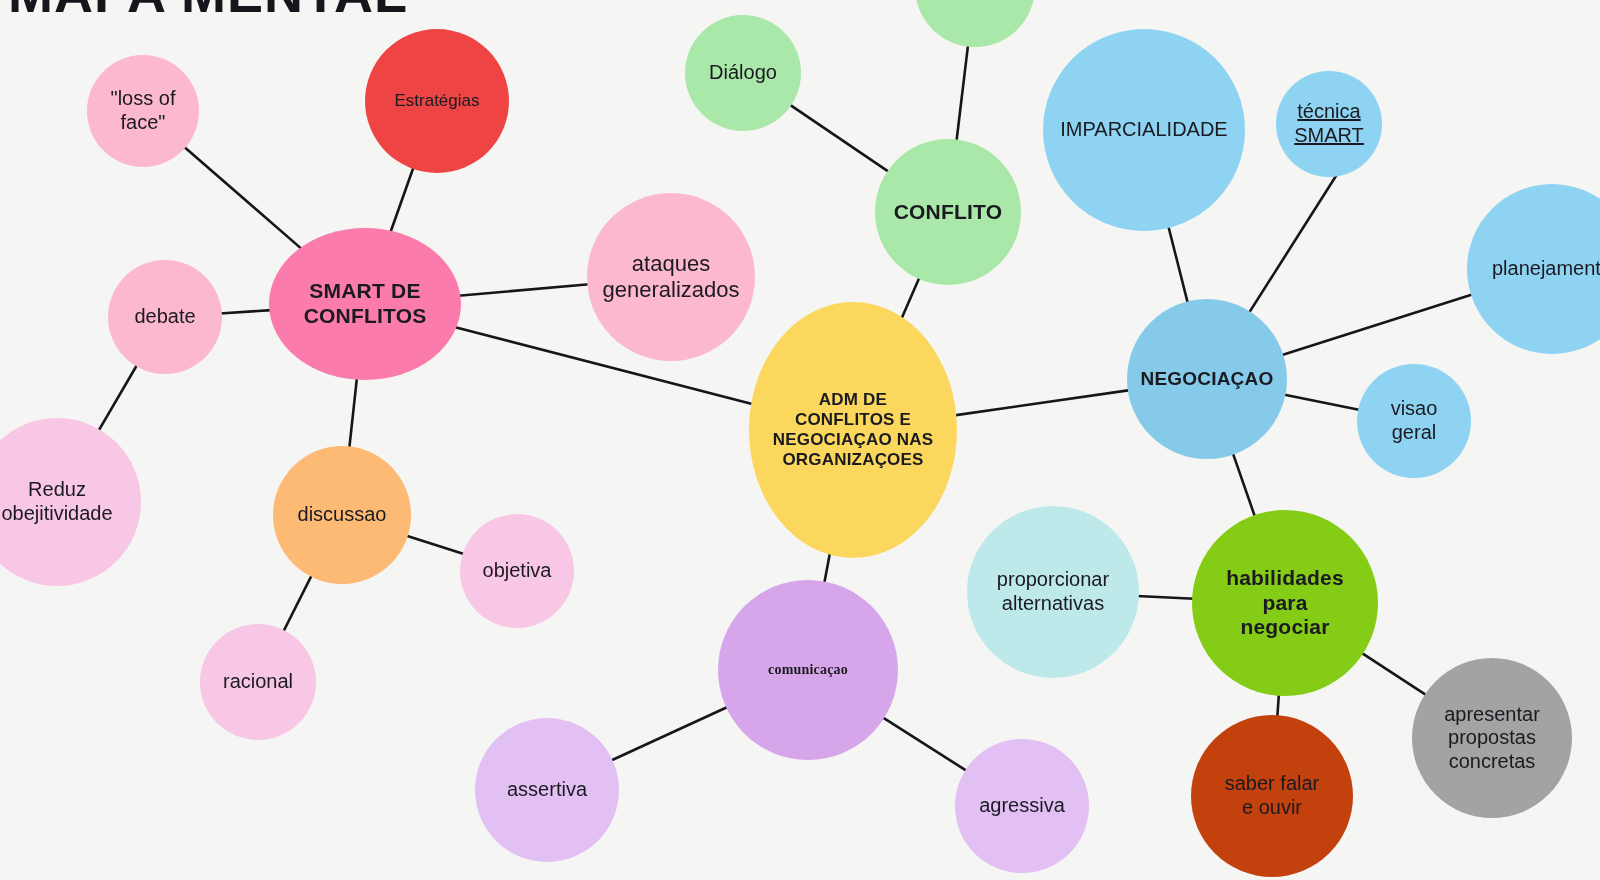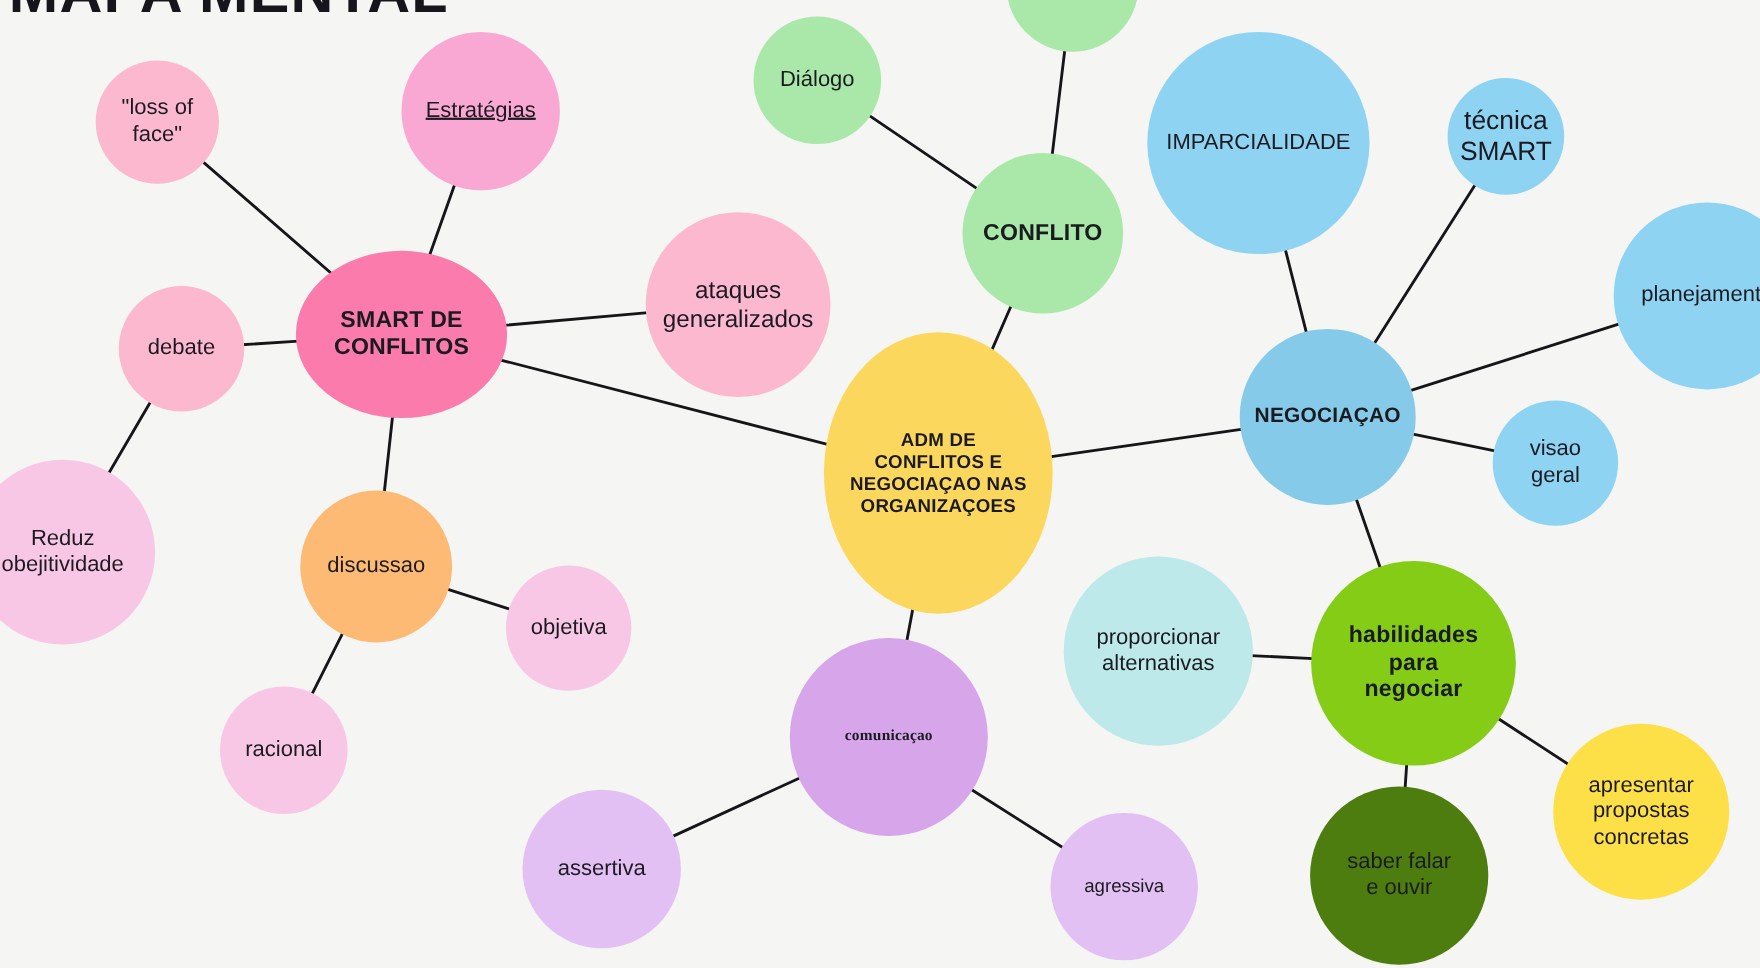--- a/index.html
+++ b/index.html
@@ -95,21 +95,21 @@
 ORGANIZAÇOES</span>
       </div>
       <div class="node bold" style="left: 269px; top: 228px; width: 192px; height: 152px; background: rgb(251, 123, 172); font-size: 21px;">
         <span class="label">SMART DE
 CONFLITOS</span>
       </div>
       <div class="node" style="left: 87px; top: 55px; width: 112px; height: 112px; background: rgb(252, 184, 207); font-size: 20px;">
         <span class="label">"loss of
 face"</span>
       </div>
-      <div class="node" style="left: 365px; top: 29px; width: 144px; height: 144px; background: #f9a8d4; font-size: 20px; text-decoration: underline;">
+      <div class="node" style="left: 365px; top: 29px; width: 144px; height: 144px; background: #ef4444; font-size: 17px;">
         <span class="label">Estratégias</span>
       </div>
       <div class="node" style="left: 108px; top: 260px; width: 114px; height: 114px; background: rgb(252, 184, 207); font-size: 20px;">
         <span class="label">debate</span>
       </div>
       <div class="node" style="left: 587px; top: 193px; width: 168px; height: 168px; background: rgb(252, 184, 207); font-size: 22px;">
         <span class="label">ataques
 generalizados</span>
       </div>
       <div class="node" style="left: -27px; top: 418px; width: 168px; height: 168px; background: rgb(249, 199, 230); font-size: 20px;">
@@ -131,52 +131,52 @@
       <div class="node" style="left: 685px; top: 15px; width: 116px; height: 116px; background: rgb(169, 232, 168); font-size: 20px; align-items: center;">
         <span class="label">Diálogo</span>
       </div>
       <div class="node" style="left: 915px; top: -73px; width: 120px; height: 120px; background: rgb(169, 232, 168); font-size: 20px;"></div>
       <div class="node bold" style="left: 1127px; top: 299px; width: 160px; height: 160px; background: rgb(133, 202, 232); font-size: 19px;">
         <span class="label">NEGOCIAÇAO</span>
       </div>
       <div class="node" style="left: 1043px; top: 29px; width: 202px; height: 202px; background: rgb(142, 211, 242); font-size: 20px; justify-content: flex-end;">
         <span class="label">IMPARCIALIDADE</span>
       </div>
-      <div class="node" style="left: 1316px; top: 71px; width: 106px; height: 106px; background: rgb(142, 211, 242); font-size: 24px;">
+      <div class="node" style="left: 1276px; top: 71px; width: 106px; height: 106px; background: rgb(142, 211, 242); font-size: 20px; text-decoration: underline;">
         <span class="label">técnica
 SMART</span>
       </div>
       <div class="node" style="left: 1467px; top: 184px; width: 170px; height: 170px; background: rgb(142, 211, 242); font-size: 20px;">
         <span class="label">planejamento</span>
       </div>
       <div class="node" style="left: 1357px; top: 364px; width: 114px; height: 114px; background: rgb(142, 211, 242); font-size: 20px;">
         <span class="label">visao
 geral</span>
       </div>
       <div class="node bold" style="left: 1192px; top: 510px; width: 186px; height: 186px; background: #84cc16; font-size: 21px;">
         <span class="label">habilidades
 para
 negociar</span>
       </div>
       <div class="node" style="left: 967px; top: 506px; width: 172px; height: 172px; background: rgb(189, 233, 234); font-size: 20px;">
         <span class="label">proporcionar
 alternativas</span>
       </div>
-      <div class="node" style="left: 1412px; top: 658px; width: 160px; height: 160px; background: #fde047; font-size: 20px;">
+      <div class="node" style="left: 1412px; top: 658px; width: 160px; height: 160px; background: #a3a3a3; font-size: 20px;">
         <span class="label">apresentar
 propostas
 concretas</span>
       </div>
-      <div class="node" style="left: 1191px; top: 715px; width: 162px; height: 162px; background: #4d7c0f; font-size: 20px;">
+      <div class="node" style="left: 1191px; top: 715px; width: 162px; height: 162px; background: #c2410c; font-size: 20px;">
         <span class="label">saber falar
 e ouvir</span>
       </div>
       <div class="node bold" style="left: 718px; top: 580px; width: 180px; height: 180px; background: rgb(215, 166, 234); font-size: 14px; font-family: Liberation Serif, serif;">
         <span class="label">comunicaçao</span>
       </div>
       <div class="node" style="left: 475px; top: 718px; width: 144px; height: 144px; background: rgb(227, 192, 244); font-size: 20px;">
         <span class="label">assertiva</span>
       </div>
-      <div class="node" style="left: 955px; top: 739px; width: 134px; height: 134px; background: rgb(227, 192, 244); font-size: 17px;">
+      <div class="node" style="left: 955px; top: 739px; width: 134px; height: 134px; background: rgb(227, 192, 244); font-size: 20px;">
         <span class="label">agressiva</span>
       </div>
     </div>
 </div>
 
 </body></html>

